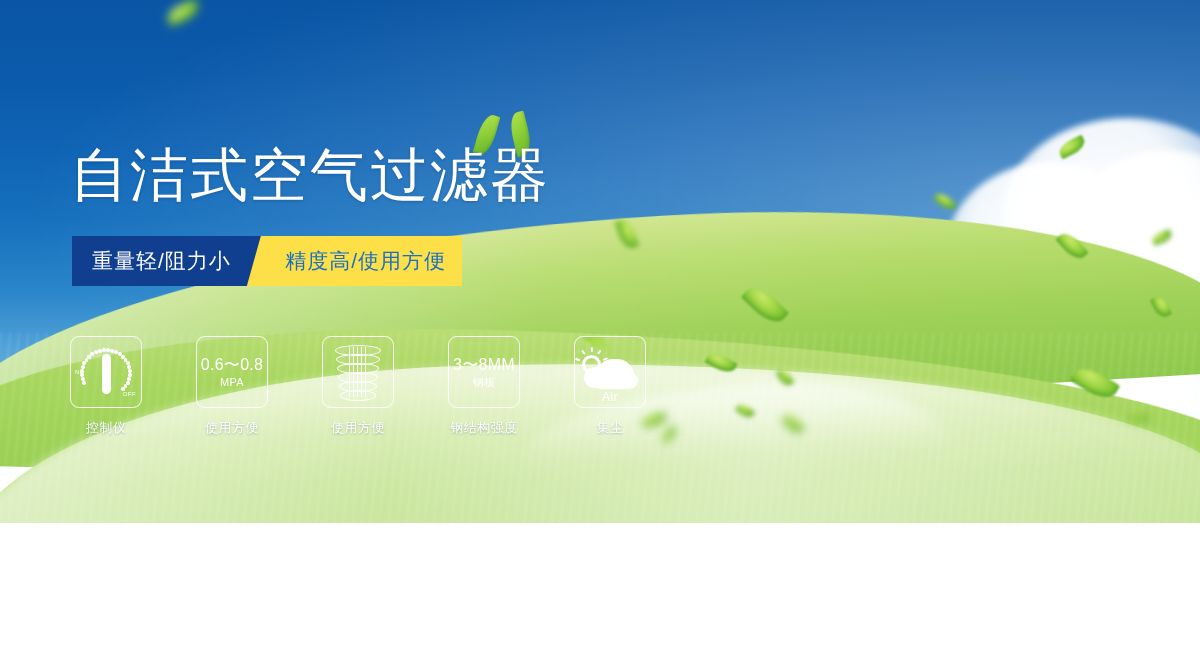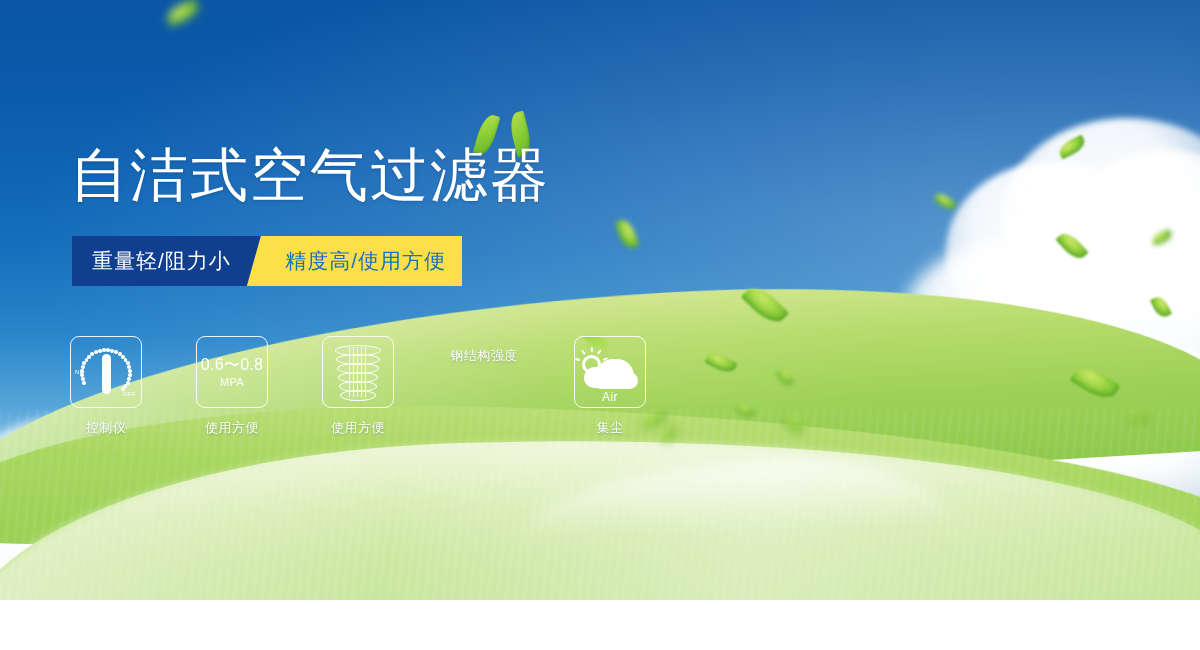--- a/index.html
+++ b/index.html
@@ -1,21 +1,21 @@
 <!DOCTYPE html>
 <html lang="zh"><head>
 <meta charset="utf-8">
 <title>Banner</title>
 <style>
   html,body{margin:0;padding:0;background:#fff;}
   body{font-family:"Liberation Sans","DejaVu Sans",sans-serif;}
 
   #banner{
     position:relative;
-    width:1200px;height:600px;
+    width:1200px;height:523px;
     overflow:hidden;
     user-select:none;
   }
 
   
   .sky{
     position:absolute;inset:0;
     background:
       linear-gradient(to bottom,
         #0a55a4 0%,
@@ -454,20 +454,26 @@
             <div class="ring" style="width: 40px; height: 9px; top: 20px;"></div>
             <div class="ring" style="width: 38px; height: 9px; top: 29px;"></div>
             <div class="ring" style="width: 36px; height: 9px; top: 38px;"></div>
             <div class="ring" style="width: 34px; height: 9px; top: 47px;"></div>
           </div>
       </div>
       <div class="feat-label">使用方便</div>
     </div>
 
     <div class="feat">
+      <div class="feat-box">
+        <div class="feat-text">
+          <span>3〜8MM</span>
+          <span class="l2">钢板</span>
+        </div>
+      </div>
       <div class="feat-label">钢结构强度</div>
     </div>
 
     <div class="feat">
       <div class="feat-box">
         <div class="airicon">
           <div class="air-streak"></div>
           <div class="air-sun"></div>
           <div class="air-ray" style="left: 2.22369px; top: 17.1958px; width: 4.5px; height: 2.4px; transform-origin: 0px 50%; transform: rotate(200deg);"></div>
             <div class="air-ray" style="left: 6.61708px; top: 11.4702px; width: 4.5px; height: 2.4px; transform-origin: 0px 50%; transform: rotate(235deg);"></div>

